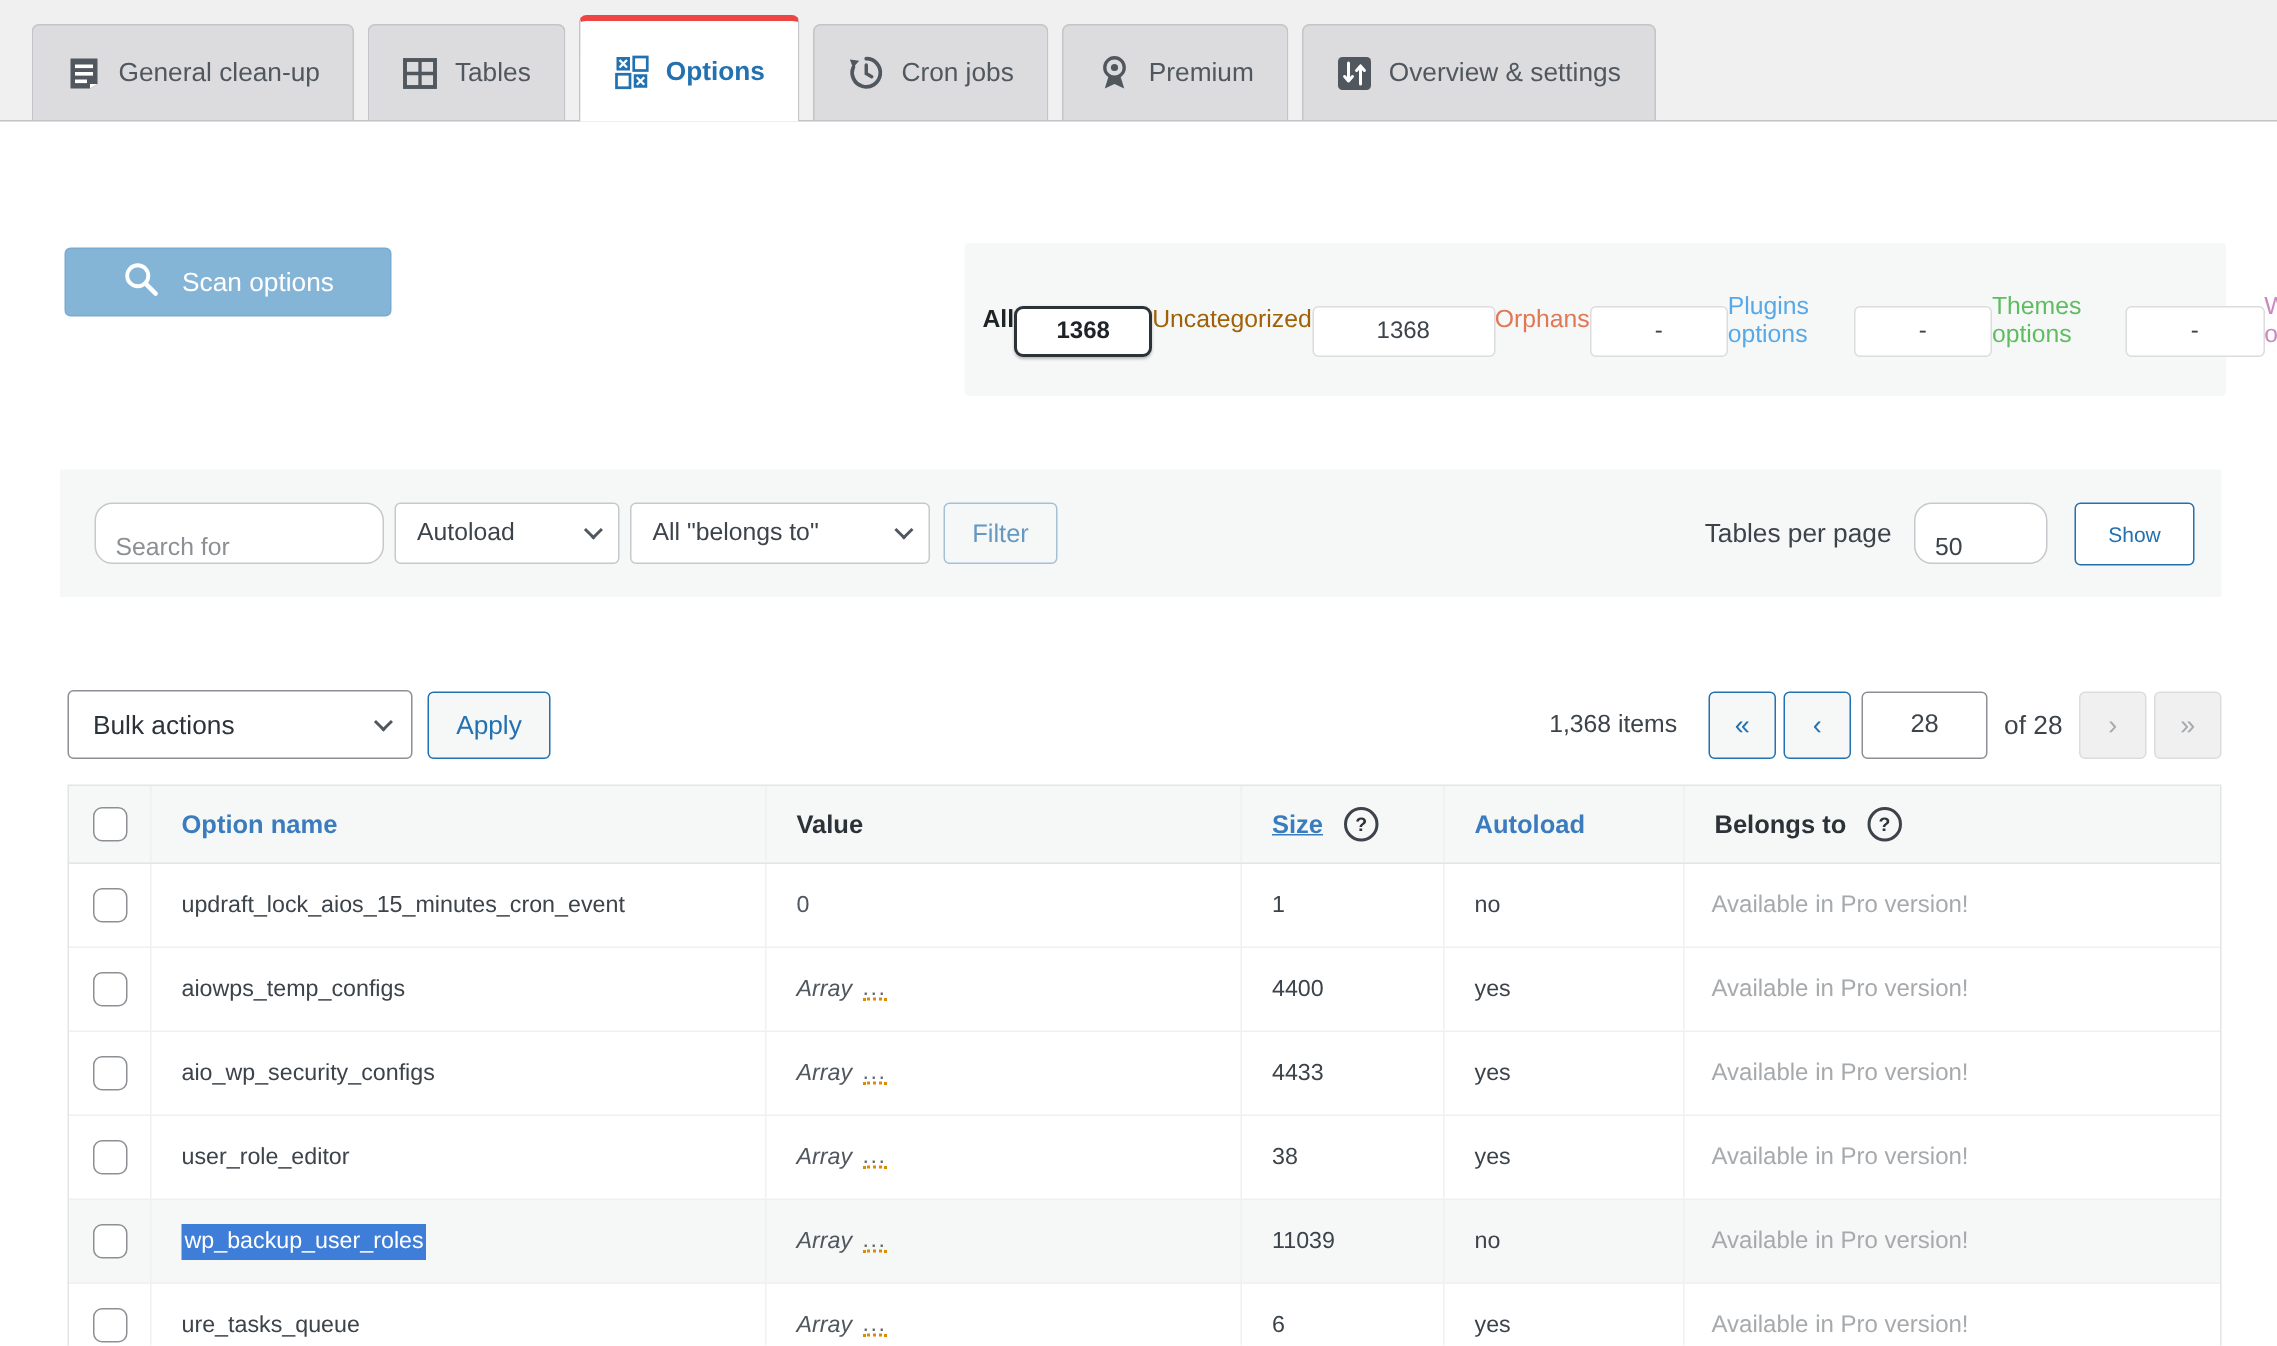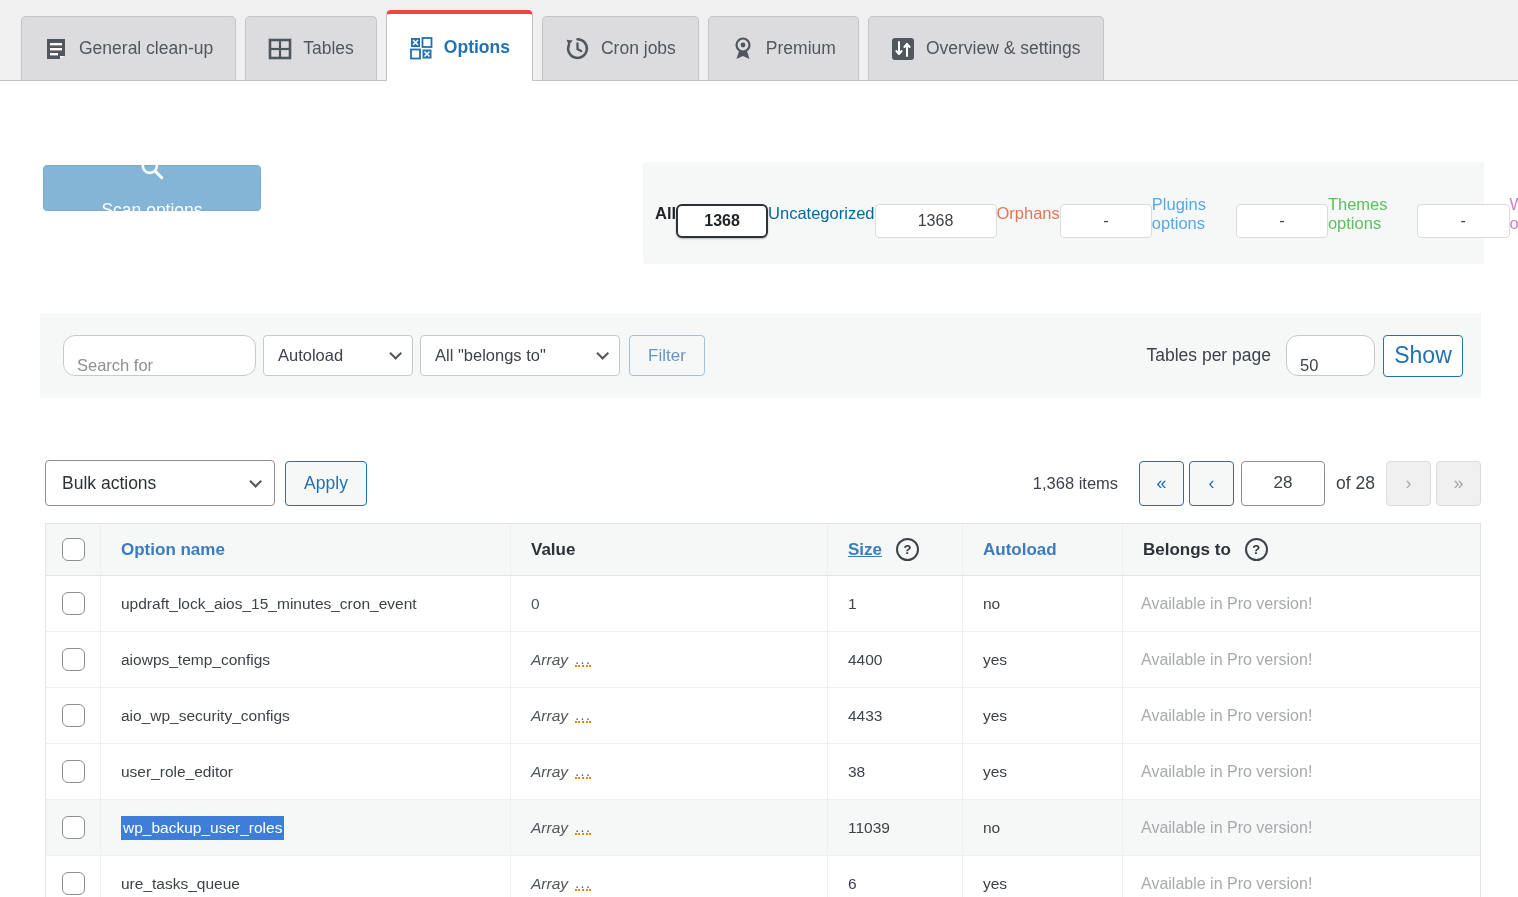--- a/index.html
+++ b/index.html
@@ -24,31 +24,31 @@
   .tab.active {
     background:#ffffff; height:71px; border-top:4px solid #ef4444;
     color:#2271b1; font-weight:bold; margin-bottom:-1px; z-index:2;
   }
   .tab svg { display:block; }
   
   .scan-btn {
     position:absolute; left:43px; top:165px; width:218px; height:46px;
     background:#84b4d6; border:1px solid #79abd0; border-radius:4px;
     display:flex; align-items:center; justify-content:center; gap:14px;
-    color:#ffffff; font-size:17.5px; cursor:pointer;flex-direction:column;
+    color:#ffffff; font-size:17.5px; cursor:pointer;
   }
   
   .catpanel {
     position:absolute; left:643px; top:162px; width:841px; height:102px;
     background:#f6f7f7; border-radius:3px; display:flex; padding:16px 12px 0 12px;
   }
   .cat { flex:1; display:flex; flex-direction:row; align-items:center; }
   .cat-label { font-size:16.5px; margin-bottom:15px; }
   .cat-all .cat-label { color:#1d2327; font-weight:bold; }
-  .cat-uncat .cat-label { color:#0369a1; }
+  .cat-uncat .cat-label { color:#a16207; }
   .cat-orphans .cat-label { color:#e07856; }
   .cat-plugins .cat-label { color:#57a8e6; }
   .cat-themes .cat-label { color:#5fbd61; }
   .cat-wp .cat-label { color:#cd85c3; }
   .cat-box {
     width:92px; height:34px; background:#ffffff; border:1px solid #dcdcde;
     border-radius:4px; display:flex; align-items:center; justify-content:center;
     font-size:16px; color:#3c434a; cursor:pointer;
   }
   .cat-uncat .cat-box, .cat-plugins .cat-box, .cat-themes .cat-box { width:122px; }
@@ -79,23 +79,23 @@
   }
   .btn-filter {
     height:41px; width:76px; margin-left:9px; background:#f6f7f7;
     border:1px solid #a3c2da; border-radius:4px; color:#6699c2;
     font-size:17px; cursor:pointer;
   }
   .fspacer { flex:1; }
   .ipp-label { font-size:17.5px; color:#3c434a; margin-right:15px; }
   .ipp-input { width:89px; height:41px; color:#3c434a; }
   .btn-show {
-    height:42px; width:80px; margin-left:8px; background:#ffffff;
+    height:42px; width:80px; margin-left:18px; background:#ffffff;
     border:1px solid #2271b1; border-radius:4px; color:#2271b1;
-    font-size:23px; cursor:pointer;
+    font-size:14px; cursor:pointer;
   }
   
   .bulkbar {
     position:absolute; left:45px; top:459px; width:1436px; height:48px;
     display:flex; align-items:center;
   }
   .bulk-select {
     width:230px; height:46px; background:#fff; border:1px solid #8c8f94;
     border-radius:4px; display:flex; align-items:center; justify-content:space-between;
     padding:0 16px; font-size:17.5px; color:#2c3338; cursor:pointer;

